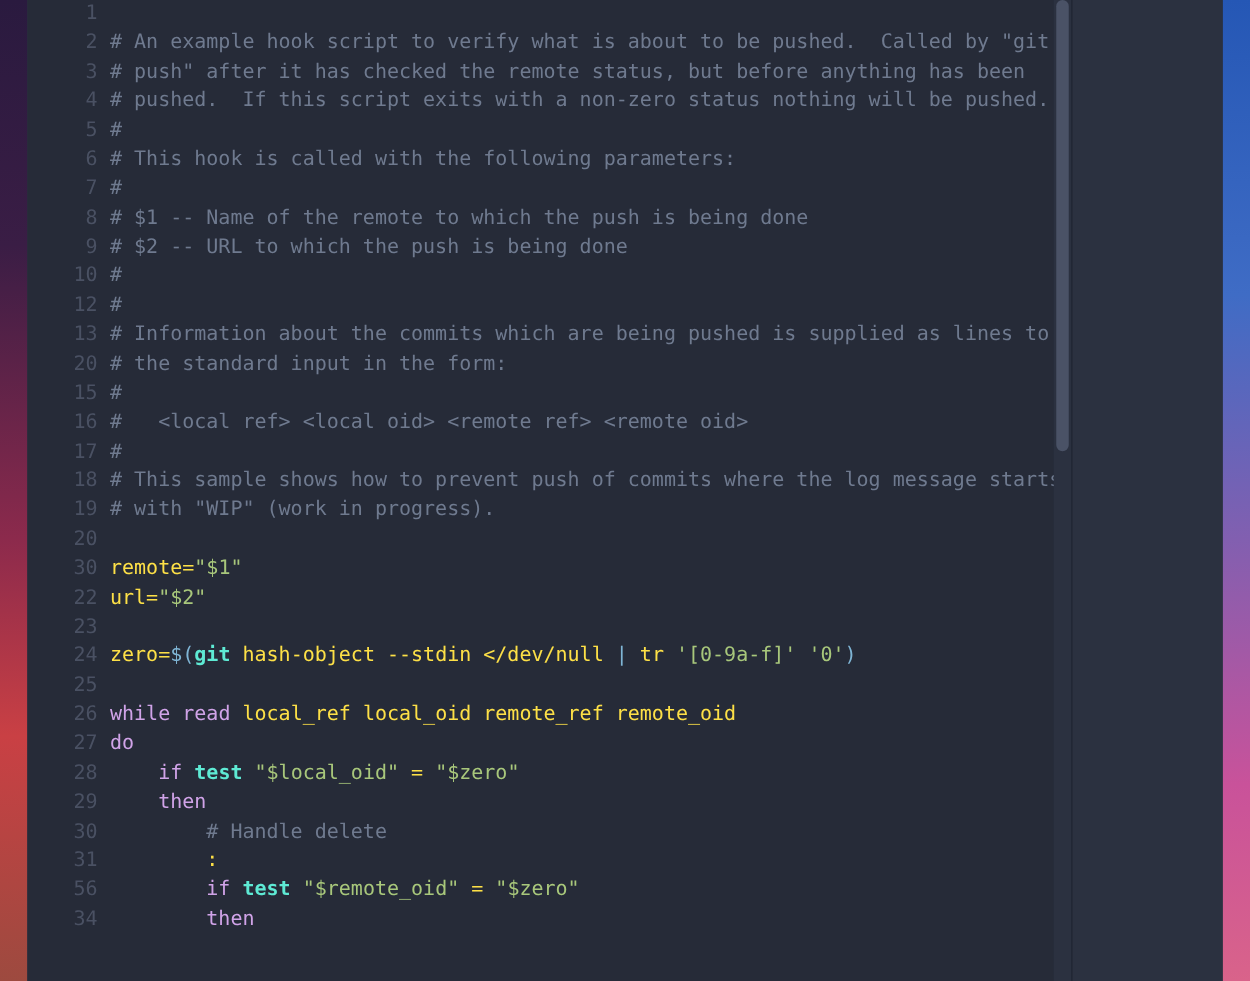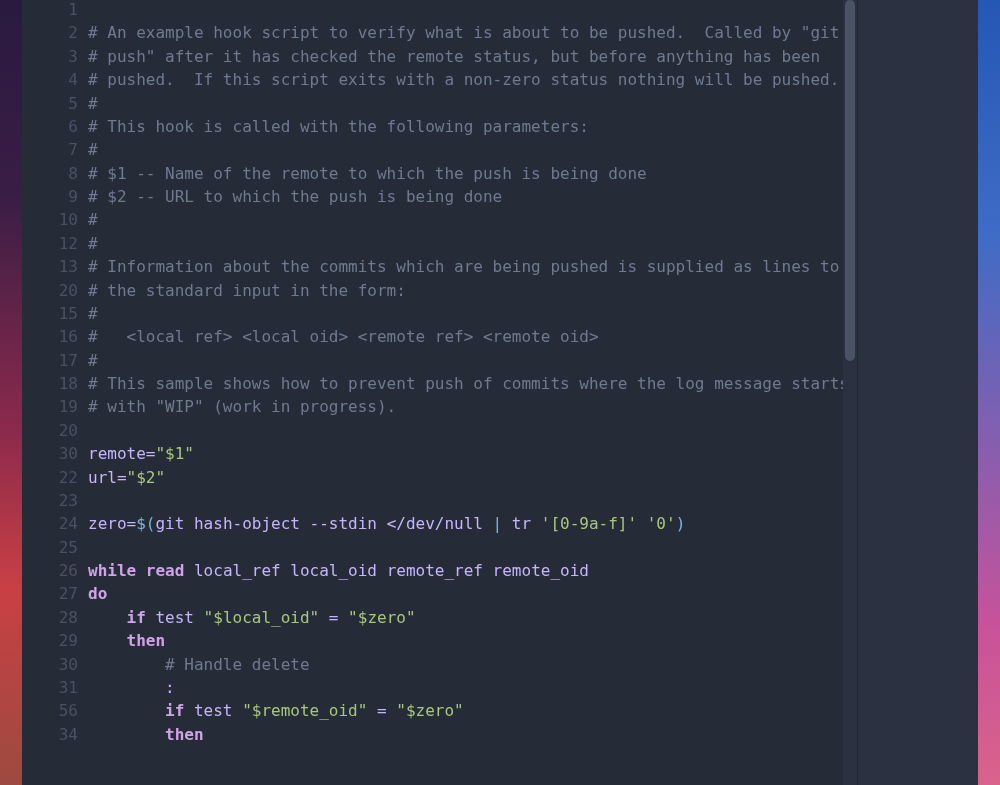--- a/index.html
+++ b/index.html
@@ -59,24 +59,24 @@
     padding-right: 10px;
     color: #4a5163;
     flex: 0 0 56px;
     user-select: none;
   }
   .code {
     color: #cfd2db;
   }
   .tok-comment  { color: #6f7a8f; }
   .tok-string   { color: #a8c77b; }
-  .tok-keyword  { color: #d0a3e8; font-weight: 700; }
-  .tok-builtin  { color: #c4b5fd; }
+  .tok-keyword  { color: #d0a3e8; font-weight: 400; }
+  .tok-builtin  { color: #5eead4; font-weight: bold; }
   .tok-operator { color: #7fb5d5; }
-  .tok-default  { color: #c4b5fd; }
+  .tok-default  { color: #fde047; }
 
   .scrollbar-track {
     position: absolute;
     right: 0;
     top: 0;
     width: 14px;
     height: 100%;
     background: #2b3140;
   }
   .scrollbar-thumb {

